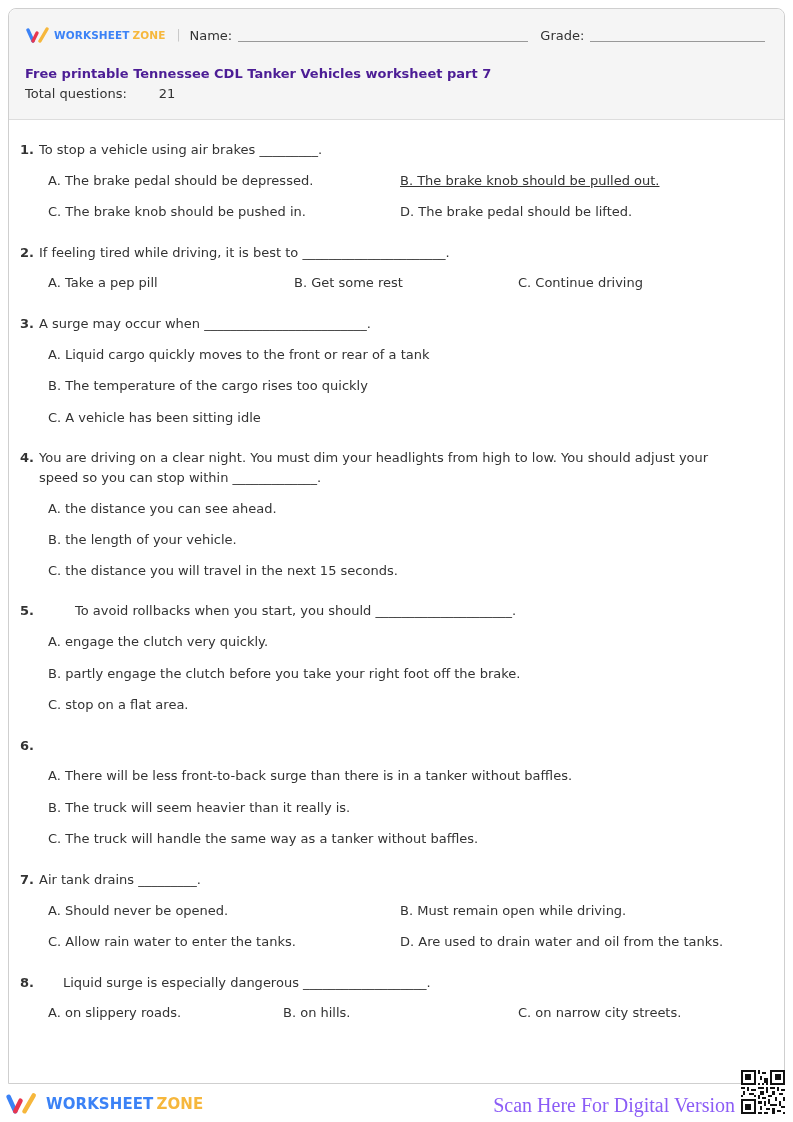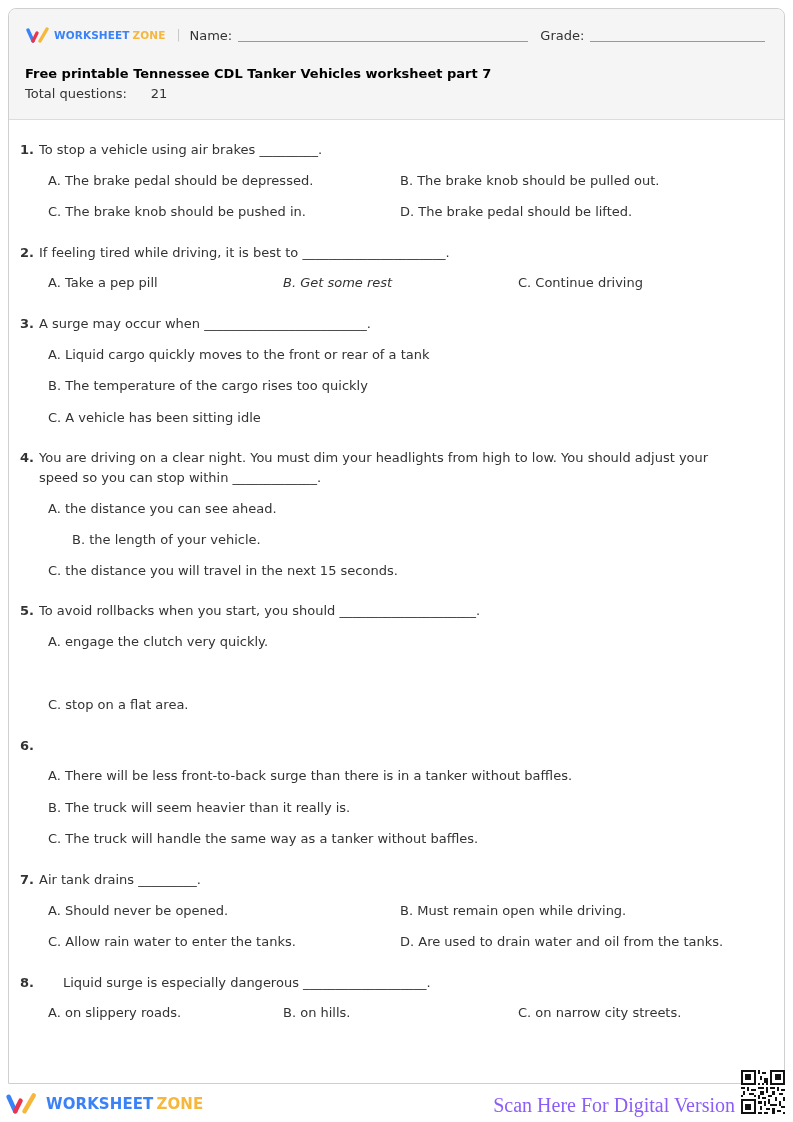--- a/index.html
+++ b/index.html
@@ -20,23 +20,23 @@
     .logo-word { font-weight: bold; font-size: 10.5px; letter-spacing: 0.1px; }
     .logo-word .w1 { color: #3b82f6; }
     .logo-word .w2 { color: #f6b73c; margin-left: 3px; }
     .sep { color: #c8c8c8; margin: 0 9px 0 11px; font-size: 12px; }
     .label { font-size: 13px; color: #333; }
     .line { border-bottom: 1px solid #999; height: 14px; margin-left: 6px; }
     .line.name { width: 299px; }
     .line.grade { width: 180px; }
     .grade-label { margin-left: 12px; }
 
-    .title { position: absolute; left: 16px; top: 57px; font-size: 13px; font-weight: bold; color: #000000; }
+    .title { position: absolute; left: 16px; top: 57px; font-size: 13px; font-weight: bold; color: #4c1d95; }
     .total { position: absolute; left: 16px; top: 77px; font-size: 13px; color: #333; }
-    .total .num { margin-left: 24px; }
+    .total .num { margin-left: 32px; }
 
     .q { position: absolute; left: 20px; width: 740px; font-size: 13px; }
     .q-num { position: absolute; left: 0; top: 0; font-weight: bold; width: 18px; }
     .q-text { position: absolute; left: 19px; top: 0; width: 700px; line-height: 20px; }
     .opt { position: absolute; font-size: 13px; white-space: nowrap; }
 
     .footer-logo { position: absolute; left: 6px; top: 1092px; display: flex; align-items: center; }
     .footer-logo .logo-mark { width: 33px; height: 24px; }
     .footer-logo .logo-word { font-size: 15px; }
     .scan { position: absolute; right: 58px; top: 1094px; font-family: Liberation Serif, serif; font-size: 20px; color: #8b5cf6; }
@@ -66,53 +66,54 @@
     <div class="total">
       <span>Total questions:</span><span class="num">21</span>
     </div>
   </div>
 </div>
 
 <div class="q" style="top:141px;height:80px;">
   <span class="q-num" style="top:1px;">1.</span>
   <span class="q-text" style="top:-1px;">To stop a vehicle using air brakes _________.</span>
   <span class="opt" style="left:28px;top:32px;">A. The brake pedal should be depressed.</span>
-  <span class="opt" style="left:380px;top:32px;">B. The brake knob should be pulled out.</span>
+  <span class="opt" style="left:380px;top:32px;text-decoration:underline;">B. The brake knob should be pulled out.</span>
   <span class="opt" style="left:28px;top:63px;">C. The brake knob should be pushed in.</span>
   <span class="opt" style="left:380px;top:63px;">D. The brake pedal should be lifted.</span>
 </div>
 
 <div class="q" style="top:244px;height:50px;">
   <span class="q-num" style="top:1px;">2.</span>
   <span class="q-text" style="top:-1px;">If feeling tired while driving, it is best to ______________________.</span>
   <span class="opt" style="left:28px;top:31px;">A. Take a pep pill</span>
-  <span class="opt" style="left:263px;top:31px;font-style:italic;">B. Get some rest</span>
+  <span class="opt" style="left:274px;top:31px;">B. Get some rest</span>
   <span class="opt" style="left:498px;top:31px;">C. Continue driving</span>
 </div>
 
 <div class="q" style="top:315px;height:110px;">
   <span class="q-num" style="top:1px;">3.</span>
   <span class="q-text" style="top:-1px;">A surge may occur when _________________________.</span>
   <span class="opt" style="left:28px;top:32px;">A. Liquid cargo quickly moves to the front or rear of a tank</span>
   <span class="opt" style="left:28px;top:63px;">B. The temperature of the cargo rises too quickly</span>
   <span class="opt" style="left:28px;top:95px;">C. A vehicle has been sitting idle</span>
 </div>
 
 <div class="q" style="top:449px;height:130px;">
   <span class="q-num" style="top:1px;">4.</span>
   <span class="q-text" style="top:-1px;width:705px;">You are driving on a clear night. You must dim your headlights from high to low. You should adjust your speed so you can stop within _____________.</span>
   <span class="opt" style="left:28px;top:52px;">A. the distance you can see ahead.</span>
-  <span class="opt" style="left:28px;top:83px;margin-left:24px;">B. the length of your vehicle.</span>
+  <span class="opt" style="left:28px;top:83px;">B. the length of your vehicle.</span>
   <span class="opt" style="left:28px;top:114px;">C. the distance you will travel in the next 15 seconds.</span>
 </div>
 
 <div class="q" style="top:602px;height:110px;">
   <span class="q-num" style="top:1px;">5.</span>
-  <span class="q-text" style="top:-1px;">To avoid rollbacks when you start, you should _____________________.</span>
+  <span class="q-text" style="top:-1px;margin-left:36px;">To avoid rollbacks when you start, you should _____________________.</span>
   <span class="opt" style="left:28px;top:32px;">A. engage the clutch very quickly.</span>
+  <span class="opt" style="left:28px;top:64px;">B. partly engage the clutch before you take your right foot off the brake.</span>
   <span class="opt" style="left:28px;top:95px;">C. stop on a flat area.</span>
 </div>
 
 <div class="q" style="top:737px;height:110px;">
   <span class="q-num" style="top:1px;">6.</span>
   <span class="opt" style="left:28px;top:31px;">A. There will be less front-to-back surge than there is in a tanker without baffles.</span>
   <span class="opt" style="left:28px;top:94px;">C. The truck will handle the same way as a tanker without baffles.</span>
   <span class="opt" style="left:28px;top:63px;">B. The truck will seem heavier than it really is.</span>
 </div>
 

